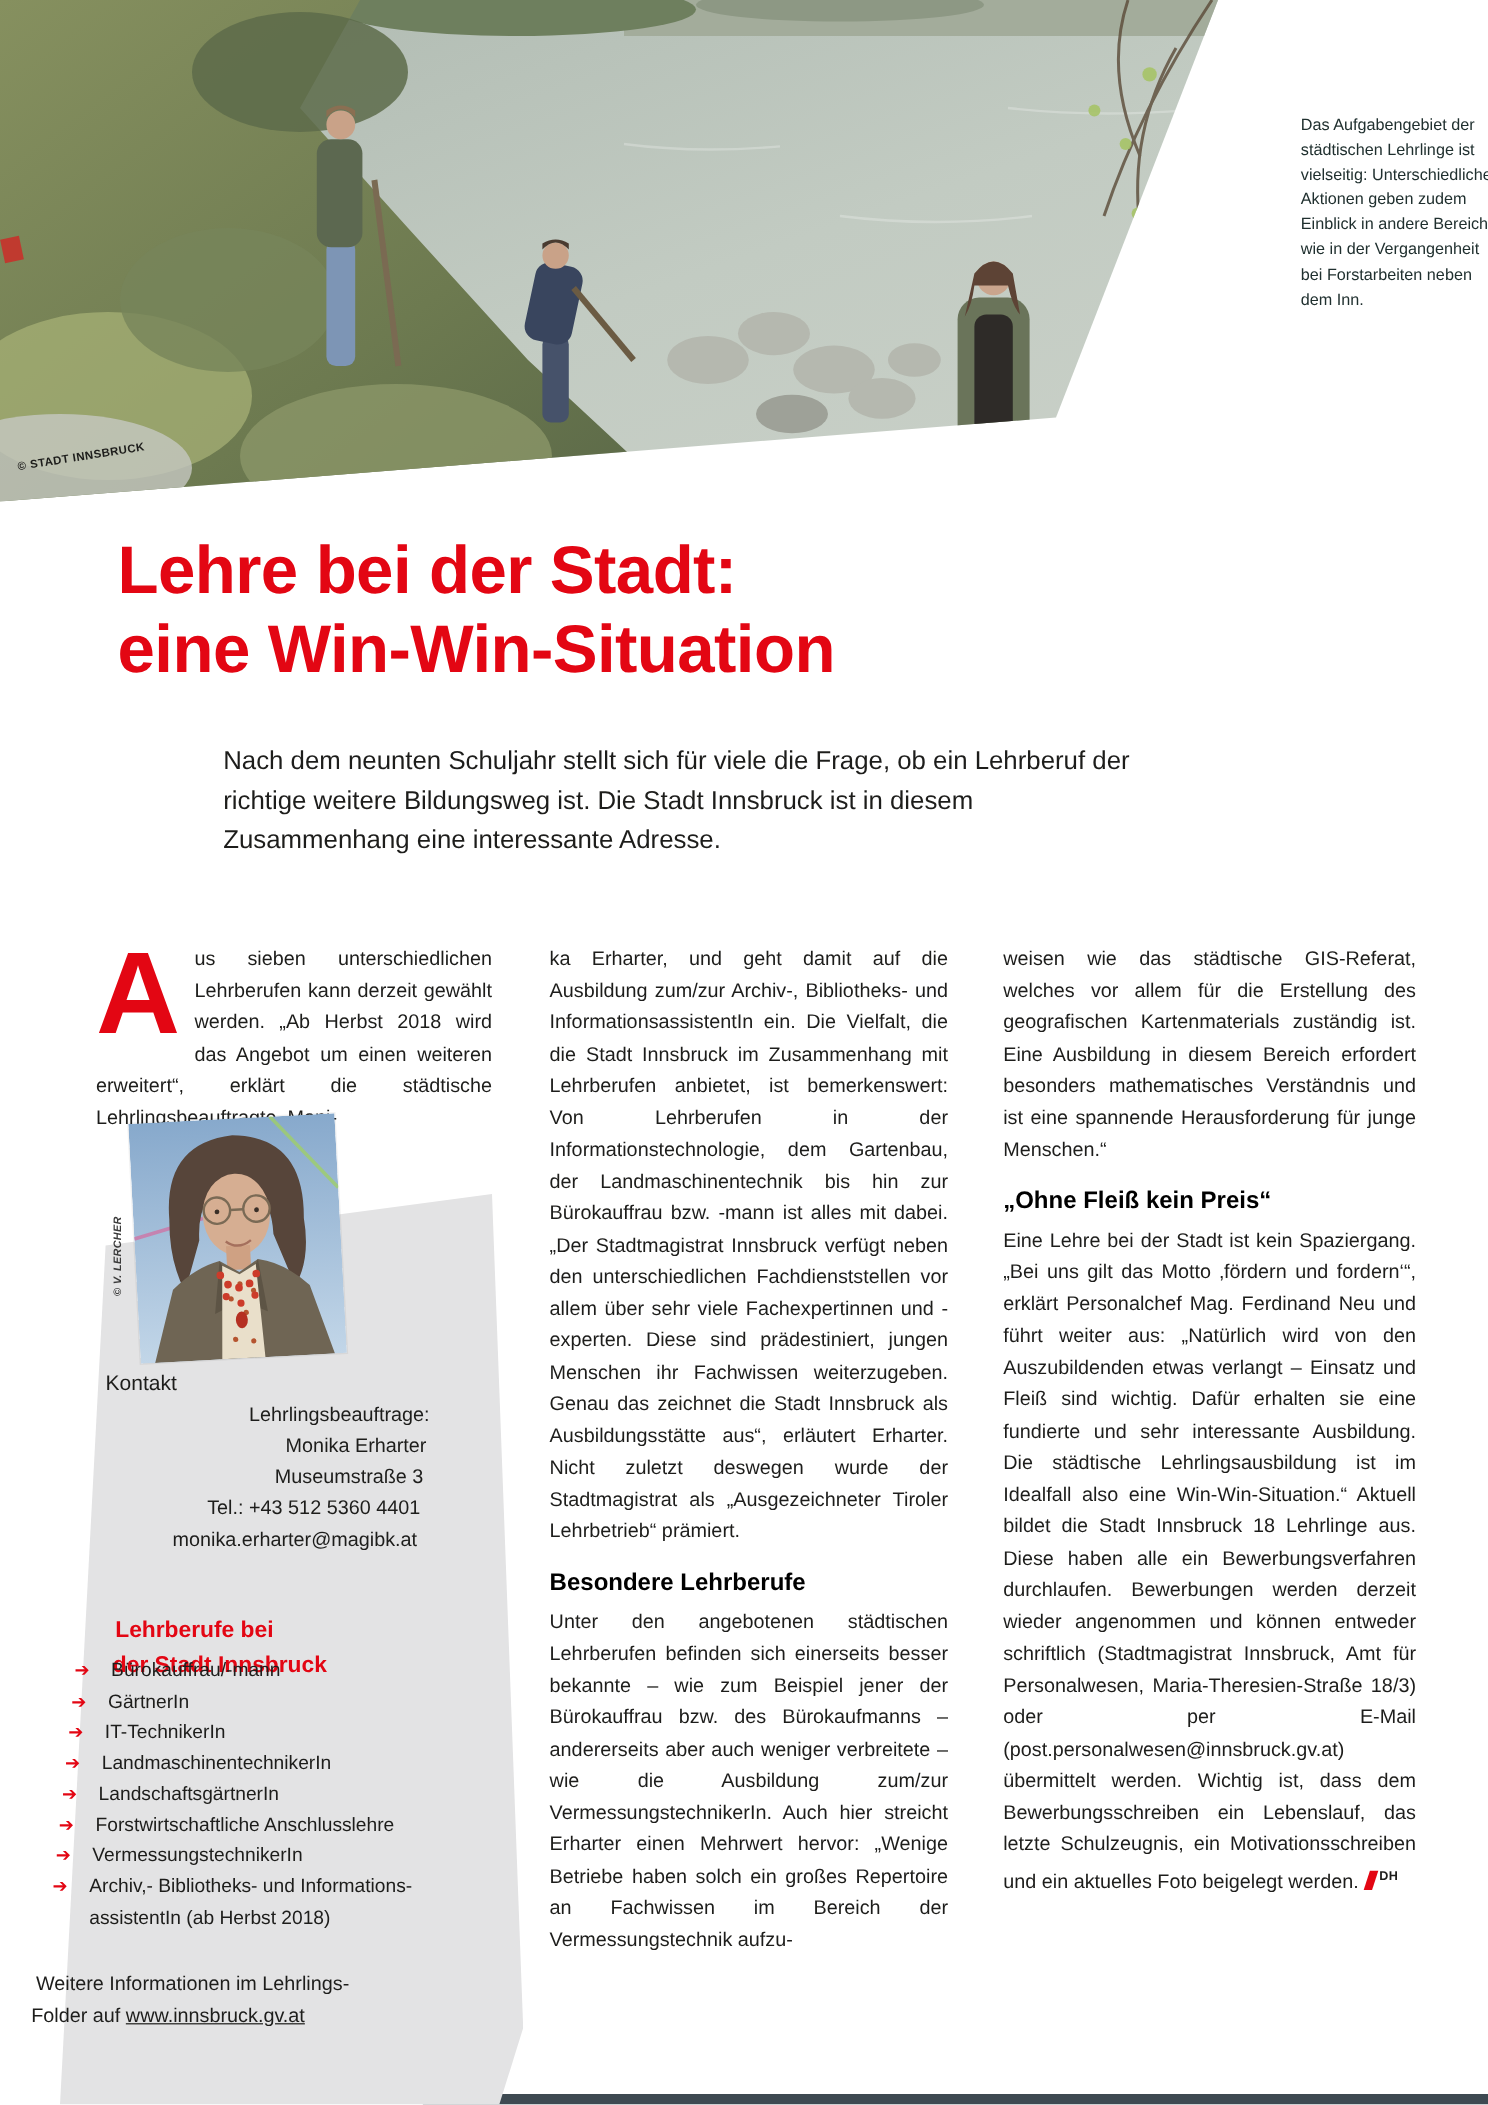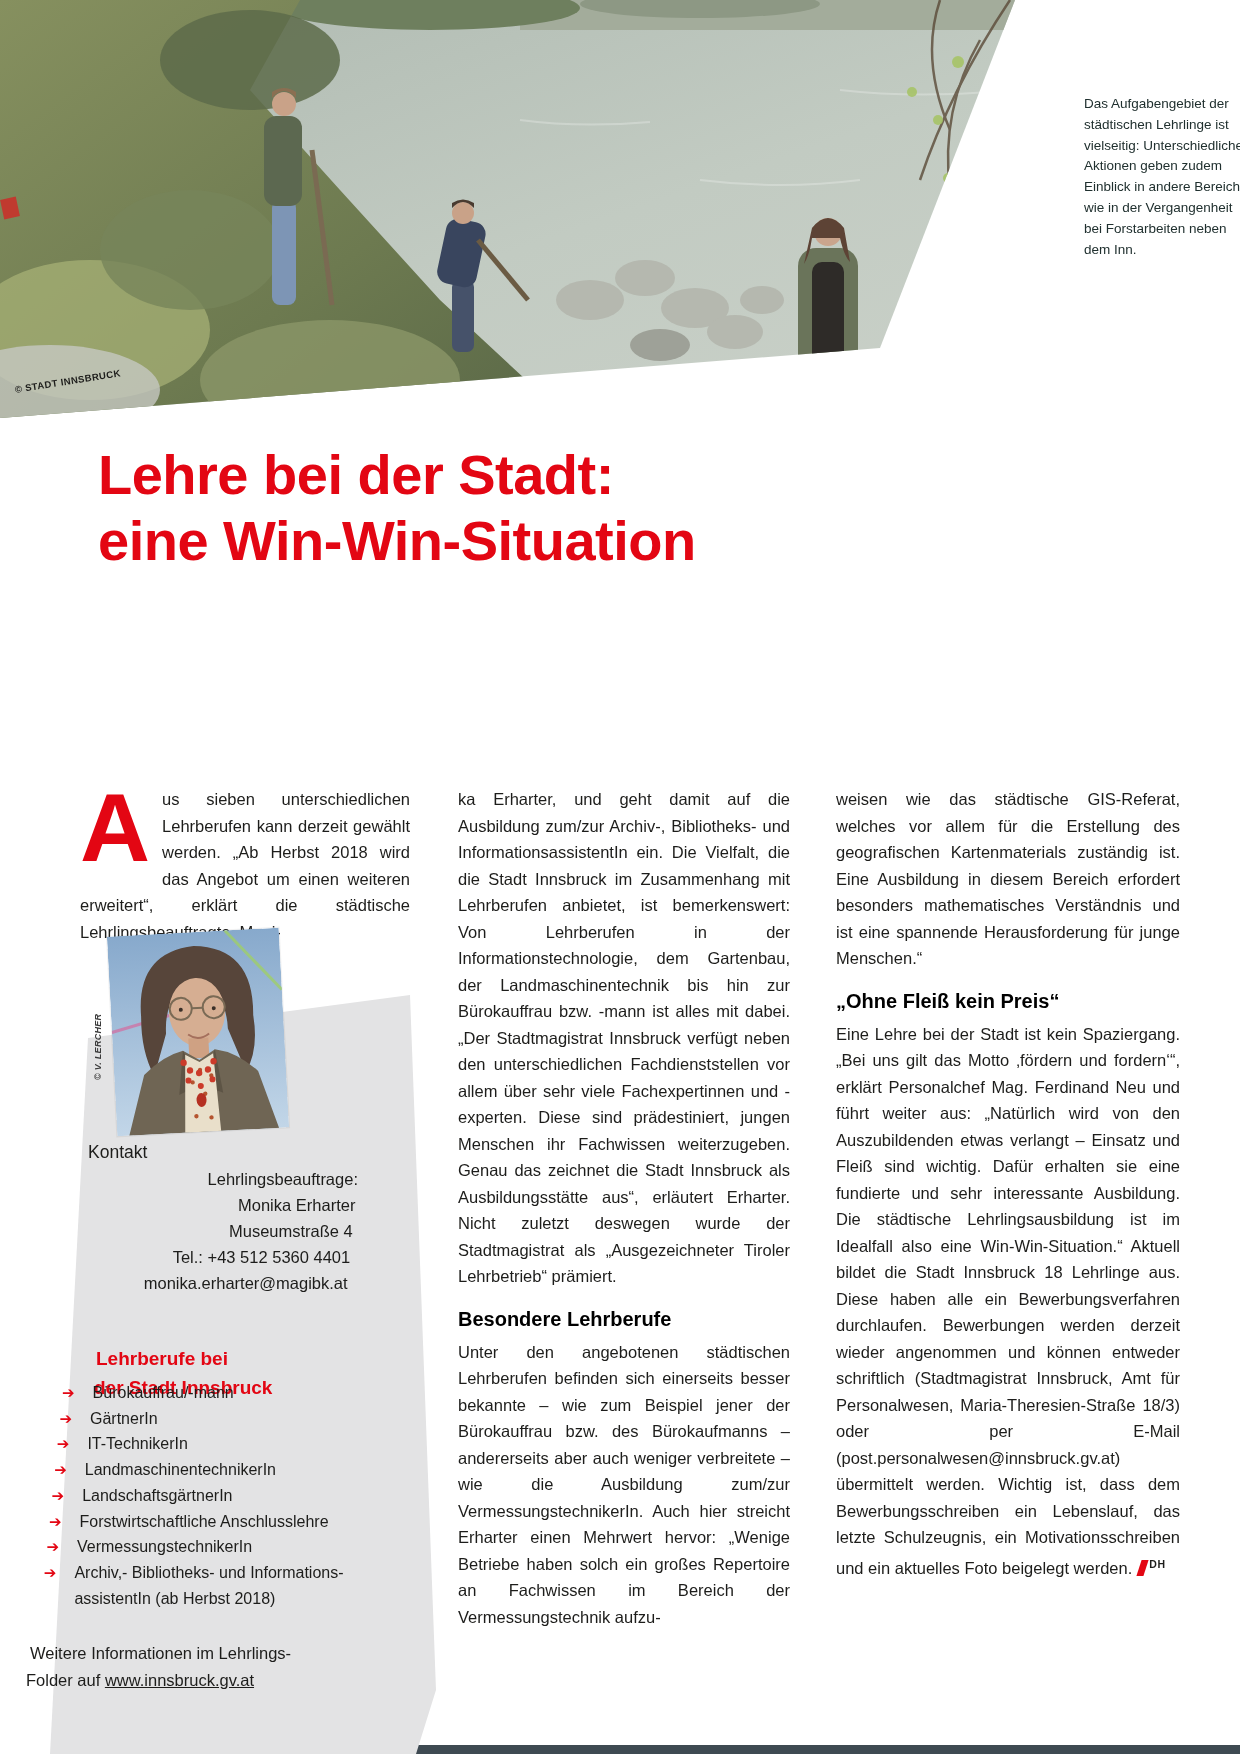--- a/index.html
+++ b/index.html
@@ -154,20 +154,21 @@
   </div>
   <span class="photo-credit" data-bind="page.photo_credit">© STADT INNSBRUCK</span>
 
   <p class="hero-caption" data-bind="page.caption" style="margin:0">Das Aufgabengebiet der städtischen Lehrlinge ist vielseitig: Unterschiedliche Aktionen geben zudem Einblick in andere Bereiche, wie in der Vergangenheit bei Forstarbeiten neben dem Inn.</p>
 
   <h1 class="headline">
     <span data-bind="page.headline_line1">Lehre bei der Stadt:</span><br>
     <span data-bind="page.headline_line2">eine Win-Win-Situation</span>
   </h1>
 
+  <p class="lead" data-bind="page.lead">Nach dem neunten Schuljahr stellt sich für viele die Frage, ob ein Lehrberuf der richtige weitere Bildungsweg ist. Die Stadt Innsbruck ist in diesem Zusammenhang eine interessante Adresse.</p>
 
   <div class="graybox"></div>
 
   <div class="portrait">
     <svg viewBox="0 0 172 200" preserveAspectRatio="none">
       <defs>
         <linearGradient id="sky" x1="0" y1="0" x2="0" y2="1">
           <stop offset="0" stop-color="#87a9cc"></stop>
             <stop offset="1" stop-color="#c2d6e8"></stop>
         </linearGradient>
@@ -212,21 +213,21 @@
     </svg>
   </div>
   <span class="portrait-credit" data-bind="sidebar.portrait_credit">© V. LERCHER</span>
 
   <div class="rail contact">
     <p class="contact-title" data-bind="sidebar.contact_title">Kontakt</p>
     <ul class="contact-lines" data-bind-list="sidebar.contact_lines">
 
     <li style="--i: 0;">Lehrlingsbeauftrage:</li>
         <li style="--i: 1;">Monika Erharter</li>
-        <li style="--i: 2;">Museumstraße 4</li>
+        <li style="--i: 2;">Museumstraße 3</li>
         <li style="--i: 3;">Tel.: +43 512 5360 4401</li>
         <li style="--i: 4;">monika.erharter@magibk.at</li>
       </ul>
   </div>
 
   <h2 class="rail jobs-title">
     <span data-bind="sidebar.jobs_title_line1">Lehrberufe bei</span>
     <span class="l2" data-bind="sidebar.jobs_title_line2">der Stadt Innsbruck</span>
   </h2>
   <ul class="rail jobs-list" data-bind-list="sidebar.jobs">

